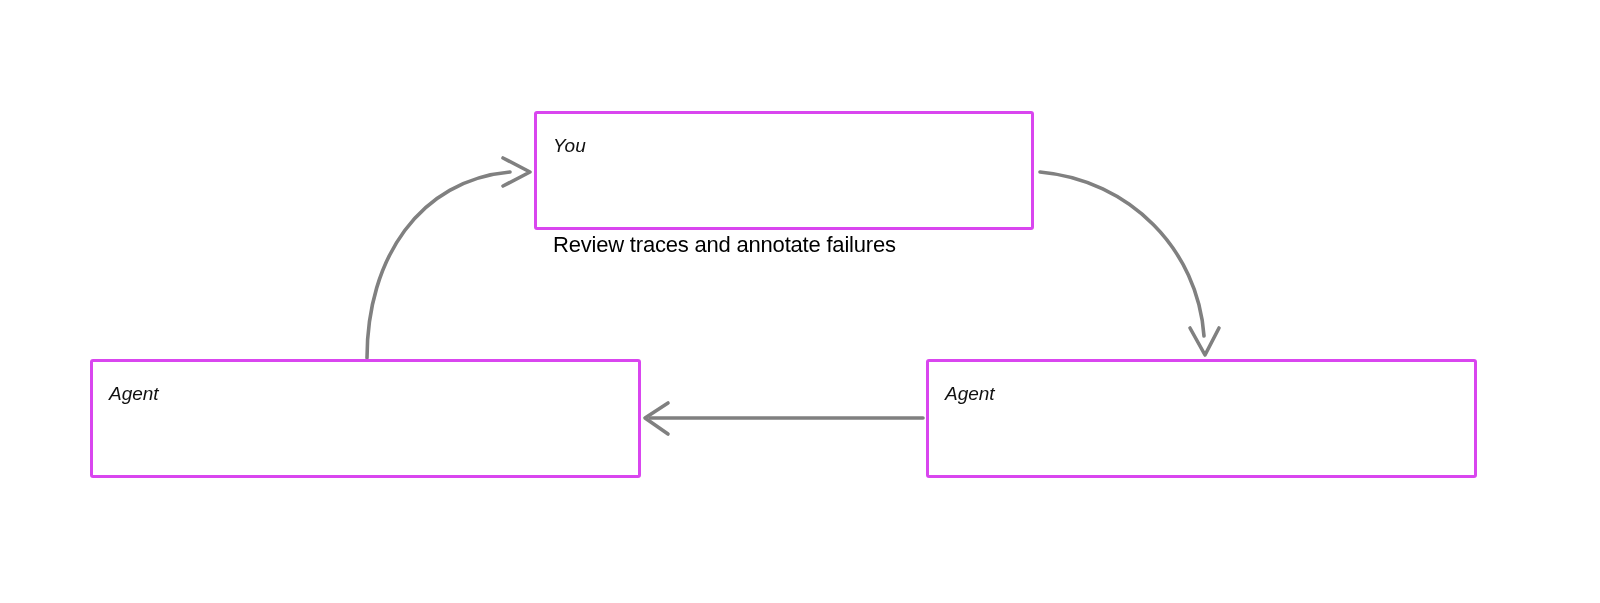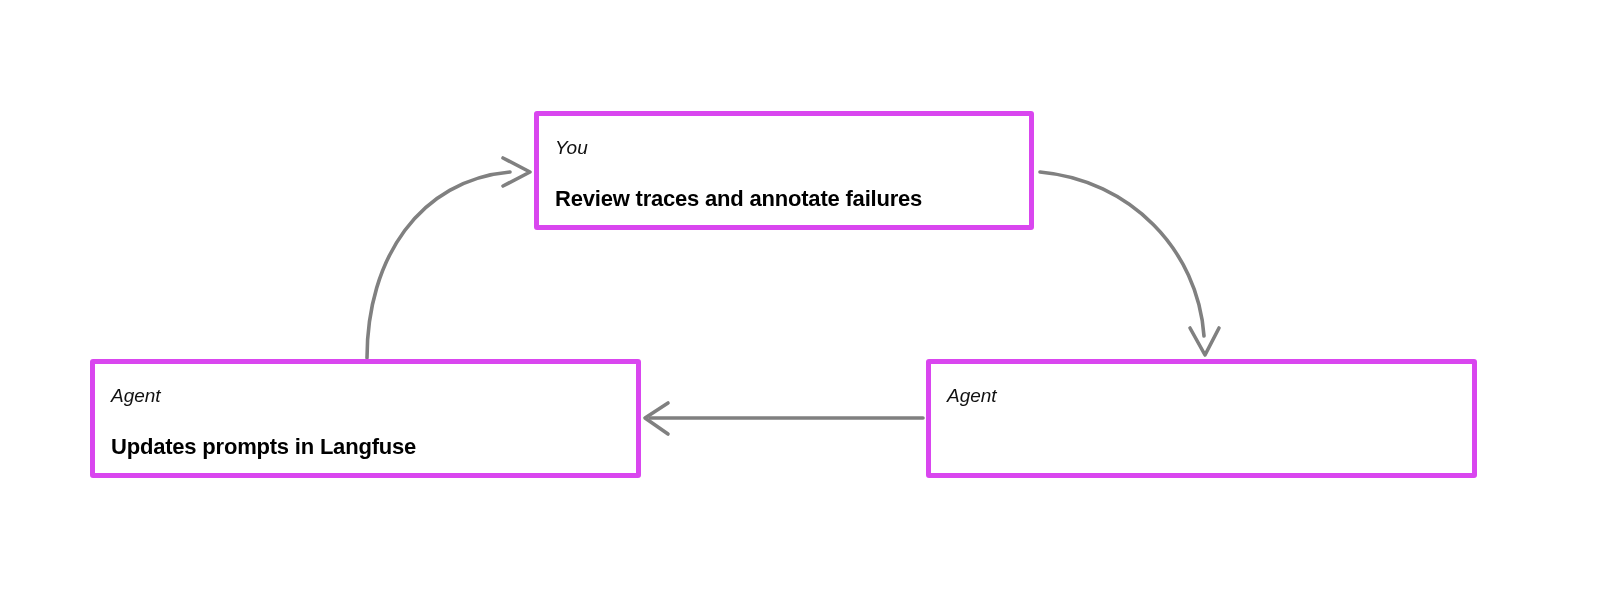--- a/index.html
+++ b/index.html
@@ -23,43 +23,44 @@
     left: 0;
     top: 0;
     width: 1600px;
     height: 603px;
     pointer-events: none;
   }
   .node {
     position: absolute;
     box-sizing: border-box;
     background: #ffffff;
-    border: 5px solid #d946ef;
+    border: 3px solid #d946ef;
     border-radius: 3px;
     padding: 12px;
   }
   .node-role {
     position: absolute;
     left: 16px;
     font-style: italic;
     font-weight: 400;
     font-size: 19px;
     line-height: 22px;
     color: #111111;
     white-space: nowrap;
   }
   .node-title {
     position: absolute;
     left: 16px;
-    font-weight: 700;
+    font-weight: 400;
     font-size: 22px;
     line-height: 26px;
     color: #000000;
     letter-spacing: -0.2px;
     white-space: nowrap;
+    margin-top: 48px;
   }
   
   #node-you {
     left: 534px;
     top: 111px;
     width: 500px;
     height: 119px;
   }
   #node-you .node-role { top: 21px; }
   #node-you .node-title { top: 70px; }
@@ -109,16 +110,15 @@
     <div class="node-role">You</div>
     <div class="node-title">Review traces and annotate failures</div>
   </div>
 
   <div class="node" id="node-fetch">
     <div class="node-role">Agent</div>
   </div>
 
   <div class="node" id="node-update">
     <div class="node-role">Agent</div>
-    <div class="node-title">Updates prompts in Langfuse</div>
   </div>
 
 </div>
 
 </body></html>

